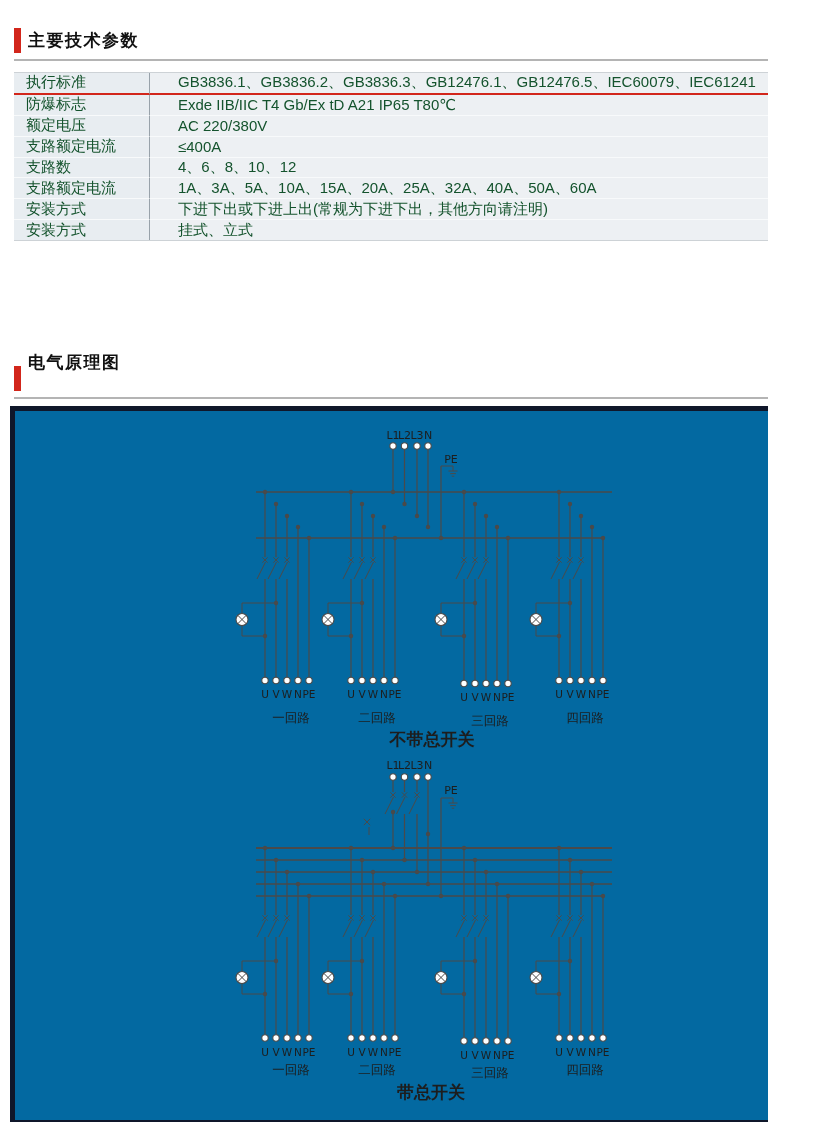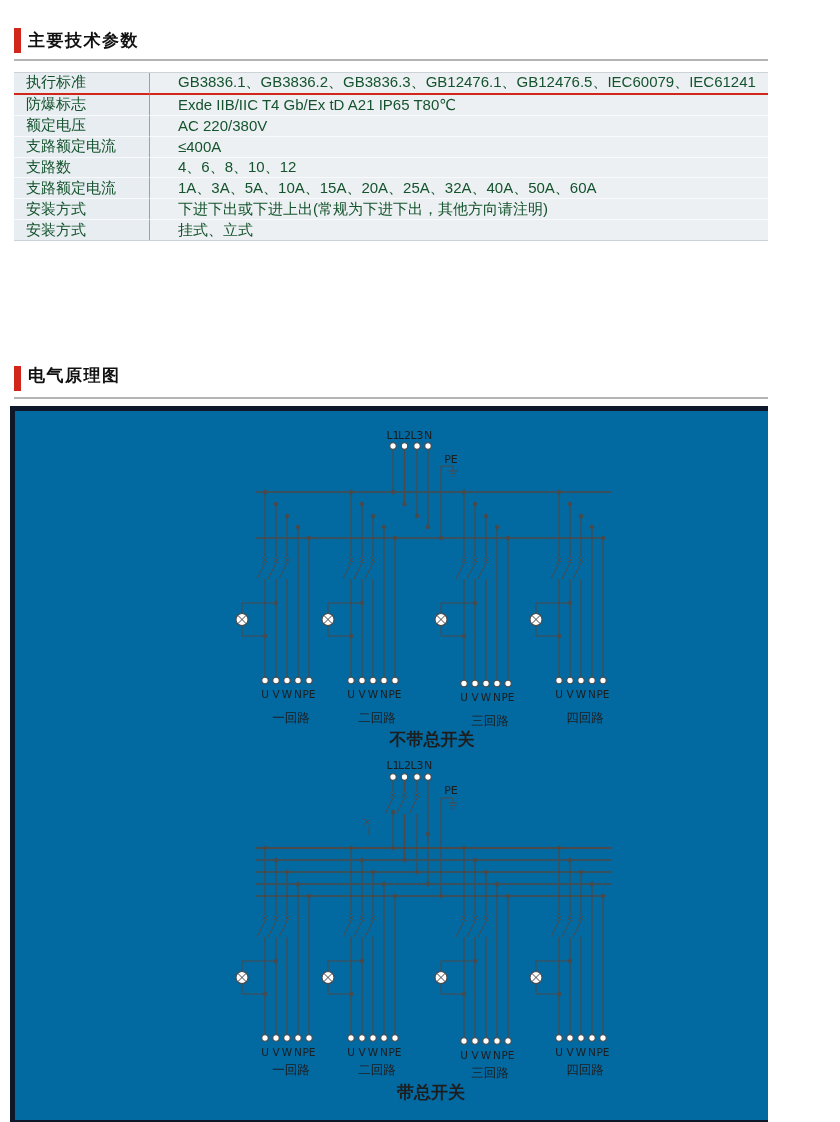--- a/index.html
+++ b/index.html
@@ -62,21 +62,21 @@
           <td class="val">下进下出或下进上出(常规为下进下出，其他方向请注明)</td>
         </tr>
         <tr>
           <td class="lbl">安装方式</td>
           <td class="val">挂式、立式</td>
         </tr>
       </tbody>
     </table>
 
   <span class="accent-bar" style="top:350px"></span>
-  <h2 class="sec-title" style="top:347px">电气原理图</h2>
+  <h2 class="sec-title" style="top:334px">电气原理图</h2>
   <div class="rule" style="top:381px"></div>
 
   <div id="schem-box">
     <svg id="schem" width="815" height="709" viewBox="0 0 815 709">
         <g>
           <g>
             <line x1="241" y1="81" x2="597" y2="81" stroke="#4a4a4a" stroke-width="1.5"></line>
             <line x1="241" y1="127" x2="590" y2="127" stroke="#4a4a4a" stroke-width="1.4"></line>
           </g>
           <g>

